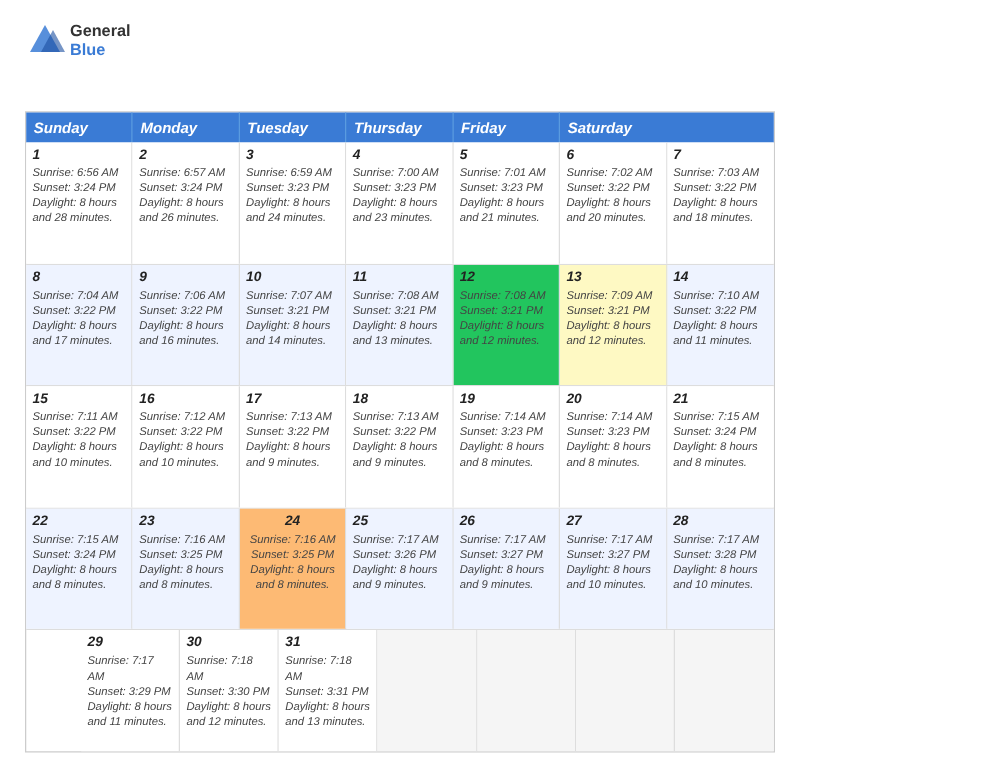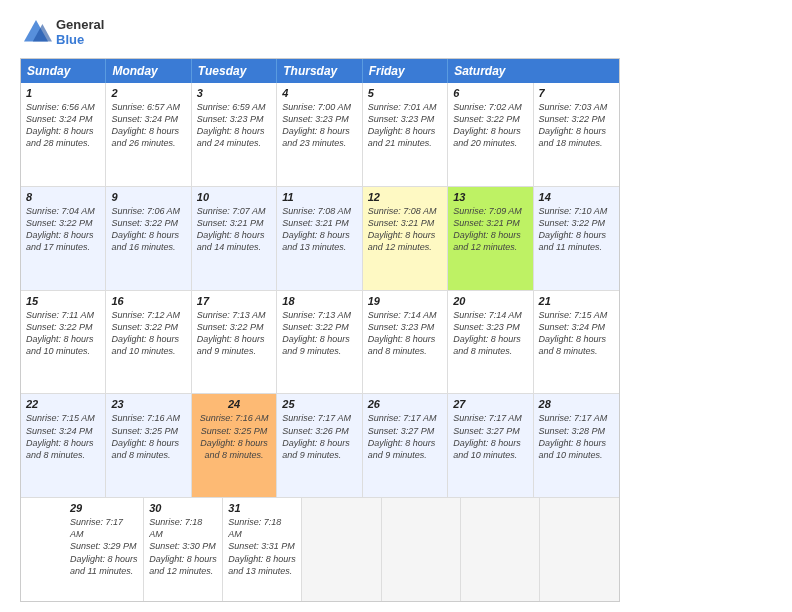--- a/index.html
+++ b/index.html
@@ -9,20 +9,21 @@
       width: 792px;
       height: 612px;
       overflow: hidden;
     }
     .page {
       width: 640px;
       height: 612px;
       padding: 16px 20px 10px 20px;
       display: flex;
       flex-direction: column;
+      gap: 31px;
     }
     .header {
       display: flex;
       justify-content: space-between;
       align-items: flex-start;
       margin-bottom: 10px;
     }
     .logo {
       display: flex;
       align-items: center;
@@ -203,28 +204,28 @@
             <div class="cell-line">Daylight: 8 hours</div>
             <div class="cell-line">and 14 minutes.</div>
           </div>
           <div class="cal-cell alt-row" style="background: rgb(238, 243, 255);">
             <div class="day-num">11</div>
             <div class="cell-line">Sunrise: 7:08 AM</div>
             <div class="cell-line">Sunset: 3:21 PM</div>
             <div class="cell-line">Daylight: 8 hours</div>
             <div class="cell-line">and 13 minutes.</div>
           </div>
-          <div class="cal-cell alt-row" style="background: #fef9c3;">
+          <div class="cal-cell alt-row" style="background: #22c55e;">
             <div class="day-num">12</div>
             <div class="cell-line">Sunrise: 7:08 AM</div>
             <div class="cell-line">Sunset: 3:21 PM</div>
             <div class="cell-line">Daylight: 8 hours</div>
             <div class="cell-line">and 12 minutes.</div>
           </div>
-          <div class="cal-cell alt-row" style="background: #bef264;">
+          <div class="cal-cell alt-row" style="background: #fef9c3;">
             <div class="day-num">13</div>
             <div class="cell-line">Sunrise: 7:09 AM</div>
             <div class="cell-line">Sunset: 3:21 PM</div>
             <div class="cell-line">Daylight: 8 hours</div>
             <div class="cell-line">and 12 minutes.</div>
           </div>
           <div class="cal-cell alt-row" style="background: rgb(238, 243, 255);">
             <div class="day-num">14</div>
             <div class="cell-line">Sunrise: 7:10 AM</div>
             <div class="cell-line">Sunset: 3:22 PM</div>

